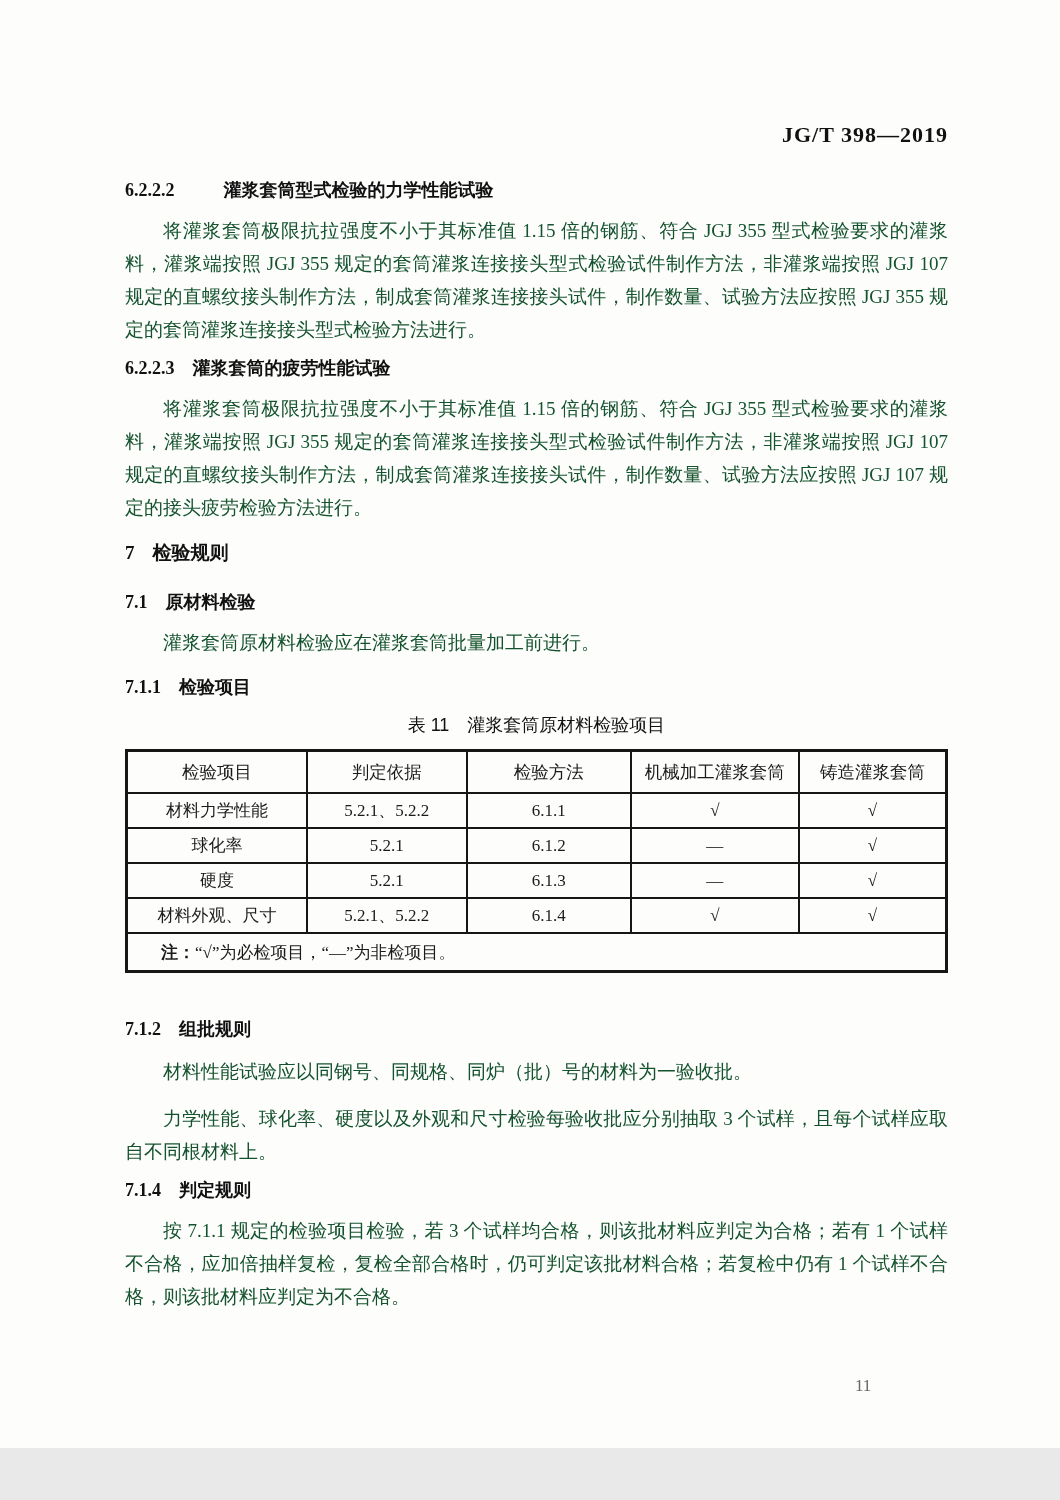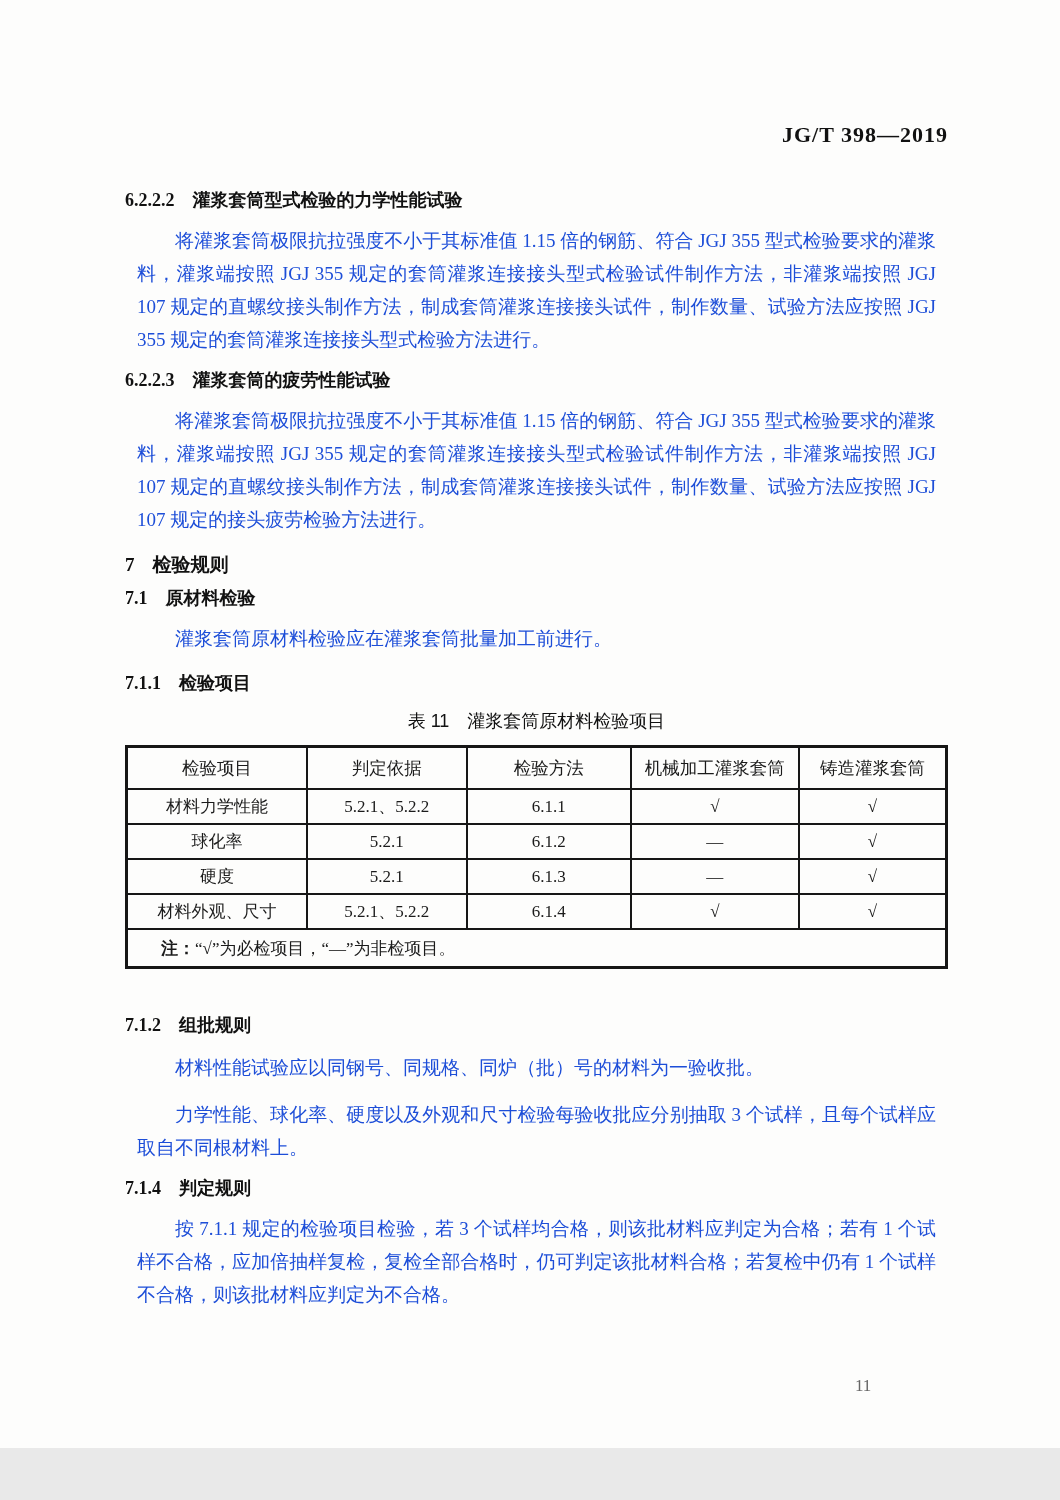--- a/index.html
+++ b/index.html
@@ -24,32 +24,32 @@
     font-family:"Liberation Sans","DejaVu Sans",sans-serif;
     font-weight:bold;
     font-size:18px;
     color:#111;
     display:flex;
     align-items:baseline;
   }
   .h-sec .num{margin-right:18px;font-family:"Liberation Serif","DejaVu Serif",serif;font-weight:bold;}
   .h-top{font-size:19px;}
   .para{
-    margin:12px;
+    margin:0;
     font-size:19px;
     line-height:33px;
     text-align:justify;
     text-indent:2em;
-    color:#1d4ed8;
-  }
-  .mt-a{margin-top:40px;}
+    color:#14532d;
+  }
+  .mt-a{margin-top:30px;gap:31px;}
   .mt-b{margin-top:12px;}
   .mt-c{margin-top:10px;}
   .mt-d{margin-top:16px;}
-  .mt-e{margin-top:8px;}
+  .mt-e{margin-top:24px;}
   .mt-f{margin-top:14px;}
   .mt-g{margin-top:44px;}
   .tbl-caption{
     margin-top:14px;
     text-align:center;
     font-family:"Liberation Sans","DejaVu Sans",sans-serif;
     font-weight:normal;
     font-size:18px;
     color:#111;
   }

